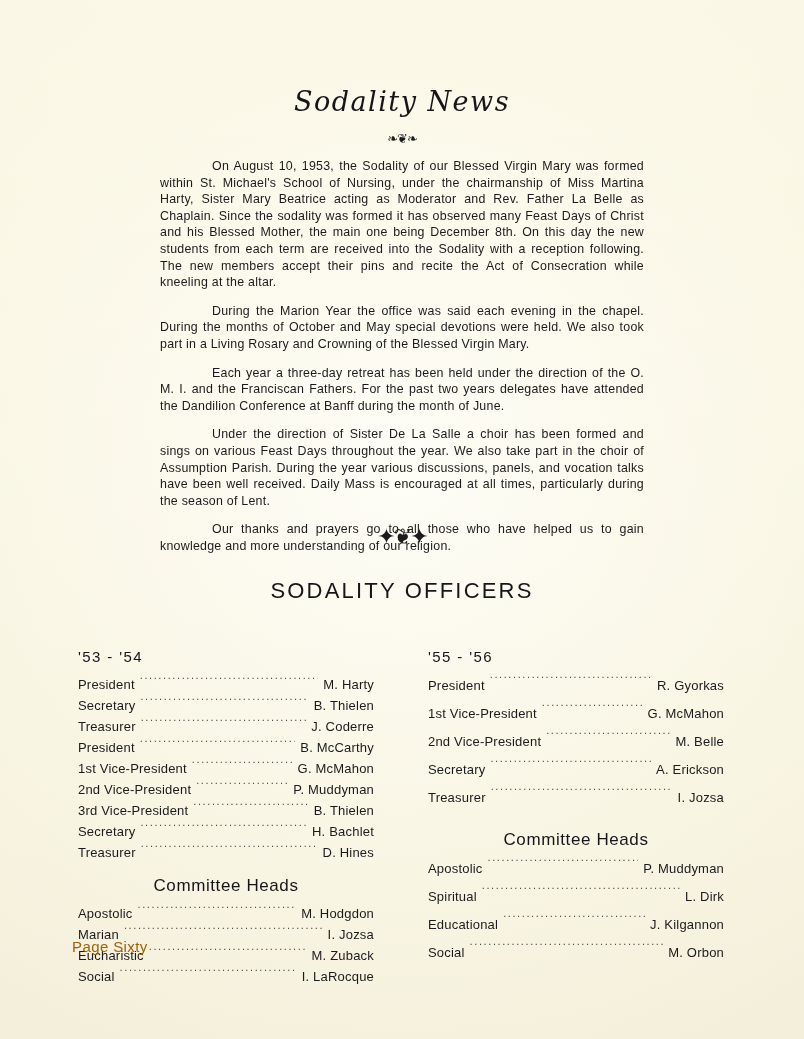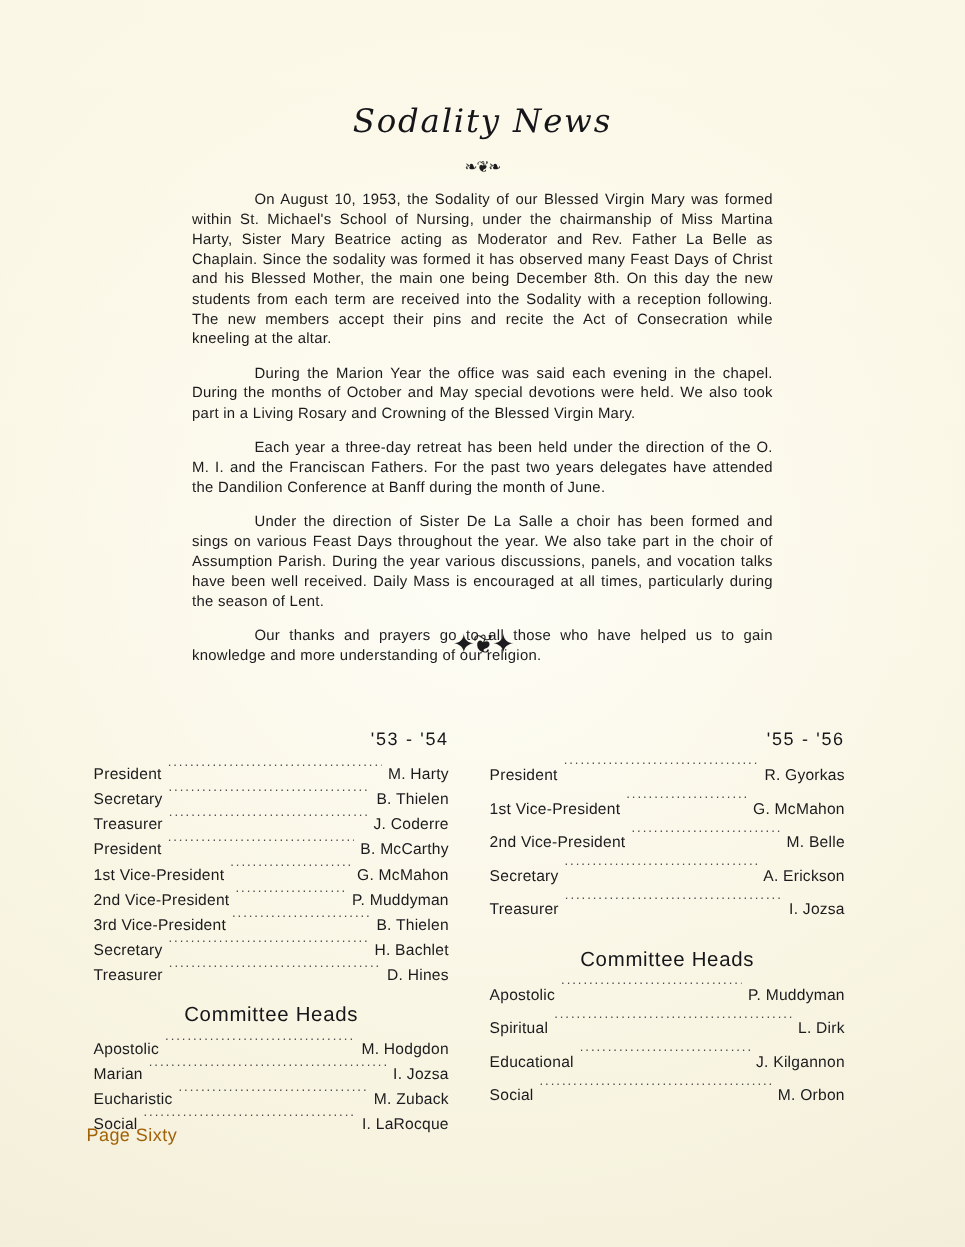--- a/index.html
+++ b/index.html
@@ -93,28 +93,29 @@
     letter-spacing: 2.2px;
     color: #16161a;
   }
 
   .col {
     position: absolute;
     font-size: 13px;
     color: #1b1b1d;
   }
   .col-left { left: 78px; width: 296px; top: 608px; }
-  .col-right { left: 408px; width: 296px; top: 608px; }
+  .col-right { left: 428px; width: 296px; top: 608px; }
 
   .col-heading {
-    text-align: right;
+    text-align: left;
     font-size: 15px;
     letter-spacing: 1.4px;
     margin-bottom: 10px;
     color: #16161a;
+    margin-top: 40px;
   }
   .sub-heading {
     text-align: center;
     font-size: 17px;
     letter-spacing: 0.6px;
     margin: 16px 0 8px 0;
     color: #16161a;
   }
   .col-left .sub-heading { margin-top: 14px; }
 
@@ -171,20 +172,21 @@
   <div class="body-text">
     <p>On August 10, 1953, the Sodality of our Blessed Virgin Mary was formed within St. Michael's School of Nursing, under the chairmanship of Miss Martina Harty, Sister Mary Beatrice acting as Moderator and Rev. Father La Belle as Chaplain.   Since the sodality was formed it has observed many Feast Days of Christ and his Blessed Mother, the main one being December 8th.   On this day the new students from each term are received into the Sodality with a reception following.   The new members accept their pins and recite the Act of Consecration while kneeling at the altar.</p>
     <p>During the Marion Year the office was said each evening in the chapel.   During the months of October and May special devotions were held. We also took part in a Living Rosary and Crowning of the Blessed Virgin Mary.</p>
     <p>Each year a three-day retreat has been held under the direction of the O. M. I. and the Franciscan Fathers.   For the past two years delegates have attended the Dandilion Conference at Banff during the month of June.</p>
     <p>Under the direction of Sister De La Salle a choir has been formed and sings on various Feast Days throughout the year.   We also take part in the choir of Assumption Parish.   During the year various discussions, panels, and vocation talks have been well received.   Daily Mass is encouraged at all times, particularly during the season of Lent.</p>
     <p>Our thanks and prayers go to all those who have helped us to gain knowledge and more understanding of our religion.</p>
   </div>
 
   <div class="ornament-large">✦❦✦</div>
 
+  <div class="section-title">SODALITY OFFICERS</div>
 
   <div class="col col-left">
 
     <div class="col-heading">'53 - '54</div>
     <div>
       <div class="entry">
         <span class="role">President</span>
         <span class="dots"></span>
         <span class="person">M. Harty</span>
       </div>

